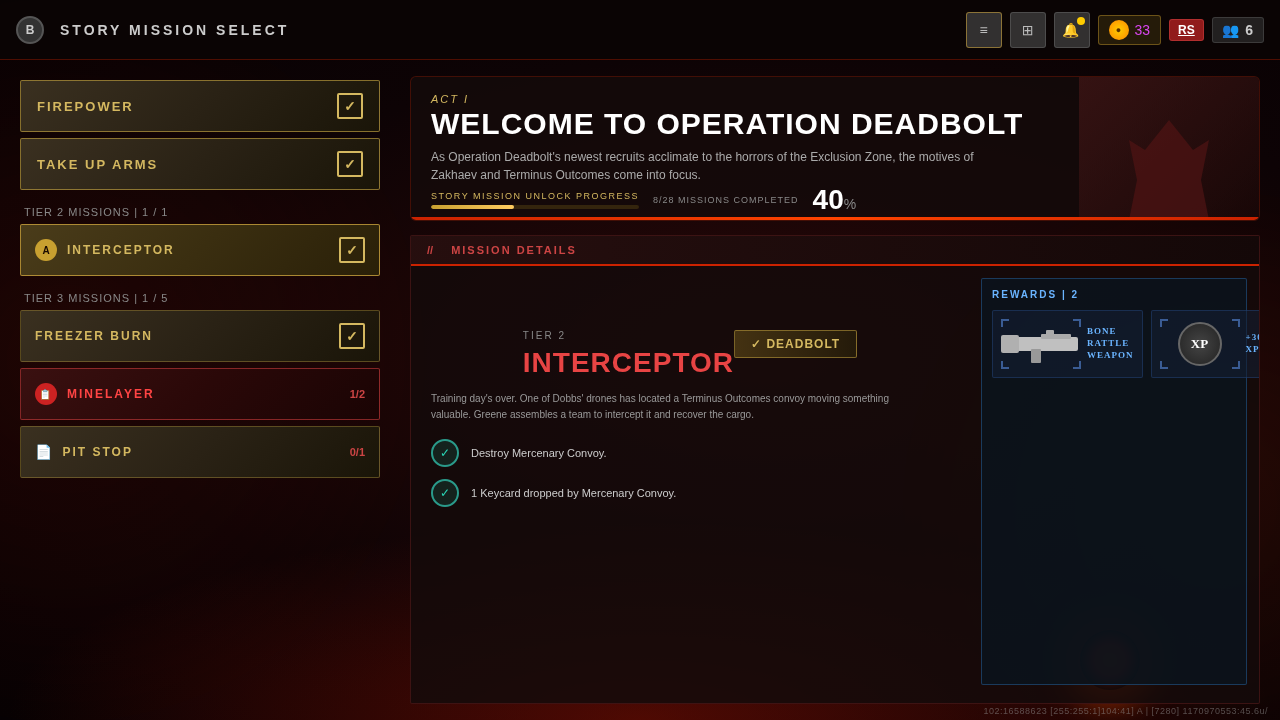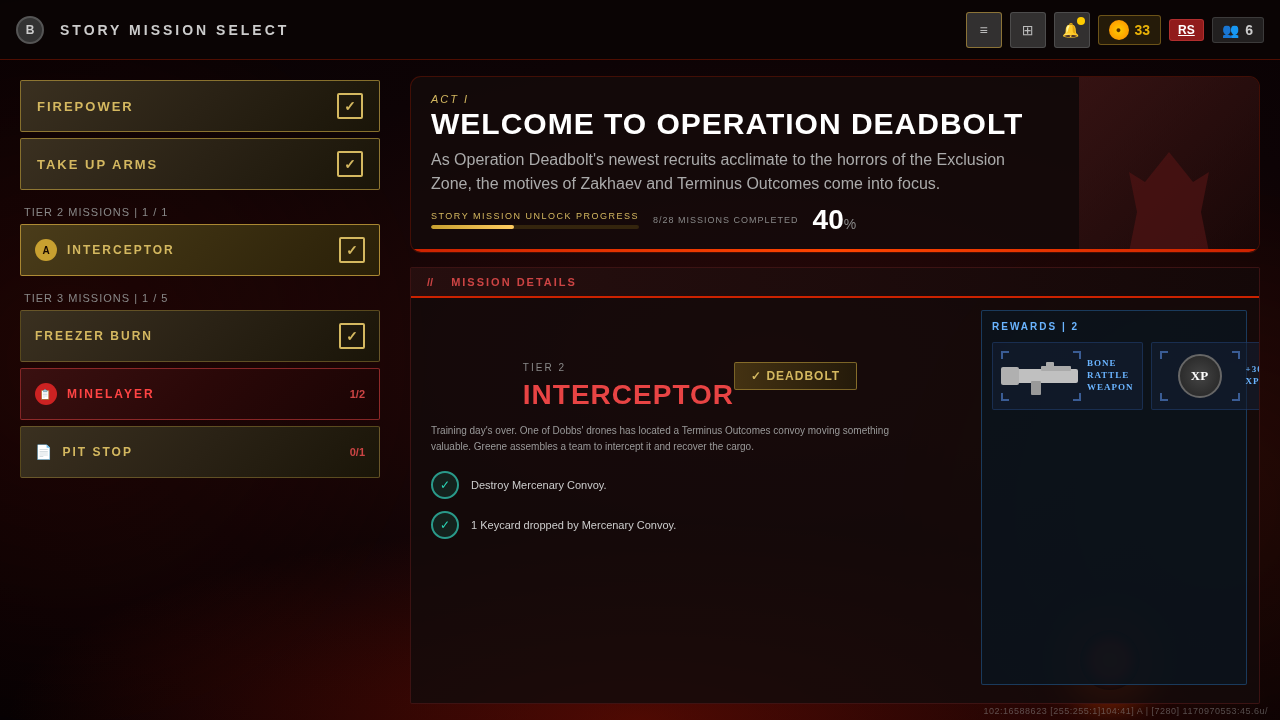--- a/index.html
+++ b/index.html
@@ -130,22 +130,22 @@
       background: radial-gradient(circle, #ffcc00, #ff8800);
       display: flex;
       align-items: center;
       justify-content: center;
       font-size: 9px;
       color: #5a3000;
       font-weight: bold;
     }
     .currency-value {
       font-size: 14px;
-      font-weight: bold;
-      color: #eab308;
+      font-weight: normal;
+      color: #d946ef;
     }
     .rank-badge {
       background: rgba(160,30,30,0.9);
       border: 1px solid rgba(200,60,60,0.6);
       border-radius: 3px;
       padding: 3px 8px;
       font-size: 12px;
       font-weight: bold;
       color: #fff;
       text-decoration: underline;
@@ -320,23 +320,23 @@
       padding: 16px 20px;
       display: flex;
       flex-direction: column;
       gap: 14px;
     }
 
     
     .mission-header-card {
       background: rgba(20,10,10,0.85);
       border: 1px solid rgba(180,30,0,0.3);
-      border-radius: 11px;
-      display: flex;
-      height: 177px;
+      border-radius: 6px;
+      display: flex;
+      height: 145px;
       overflow: hidden;
       position: relative;
     }
     .mission-header-info {
       flex: 1;
       padding: 16px 20px;
       display: flex;
       flex-direction: column;
       justify-content: space-between;
     }
@@ -351,21 +351,21 @@
     .mission-title {
       font-size: 30px;
       font-weight: 900;
       letter-spacing: 1px;
       color: #fff;
       text-transform: uppercase;
       line-height: 1;
       margin-bottom: 8px;
     }
     .mission-desc {
-      font-size: 16px;
+      font-size: 12px;
       color: #aaa;
       line-height: 1.5;
       max-width: 580px;
       margin-top: 9px;
     }
     .progress-section {
       display: flex;
       align-items: center;
       gap: 14px;
       text-align: right;

